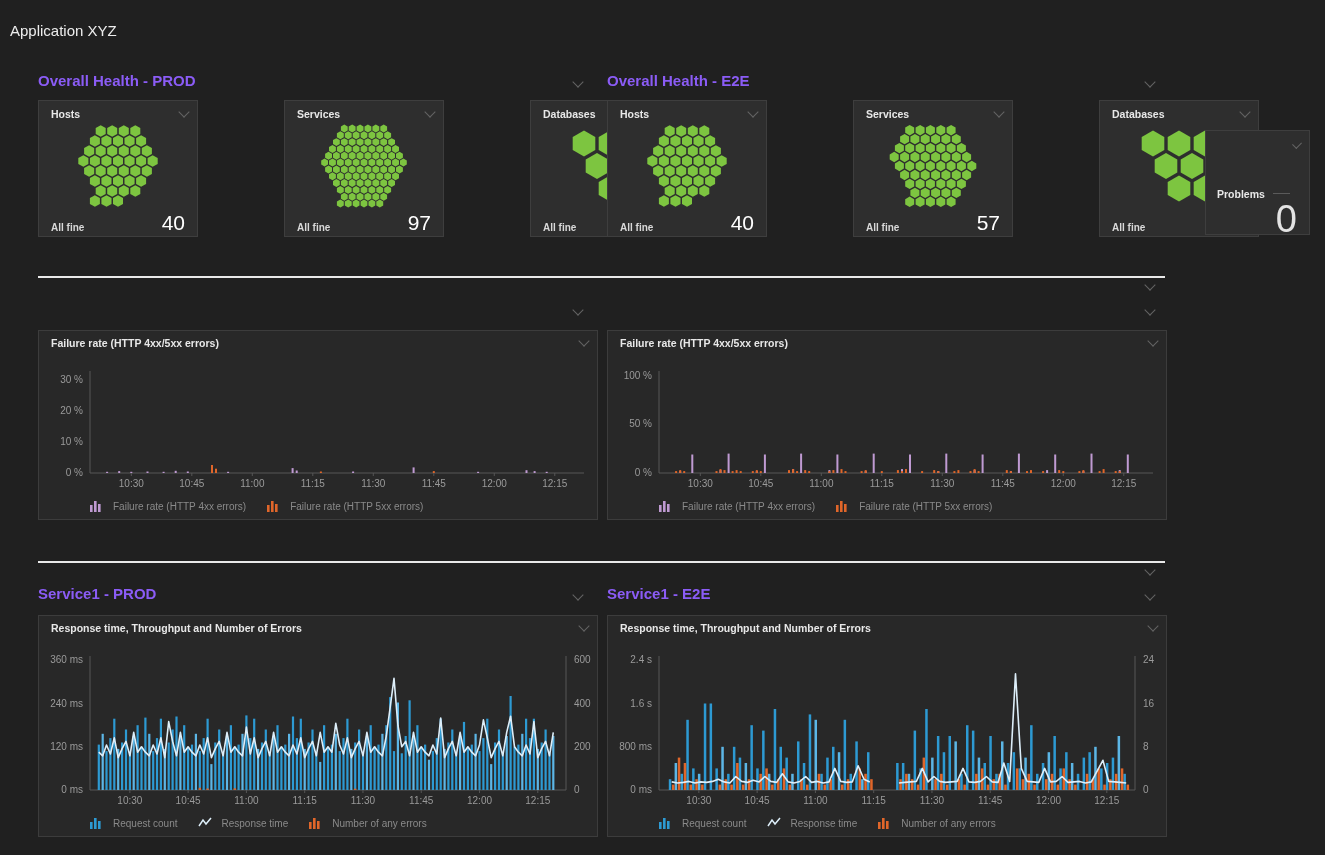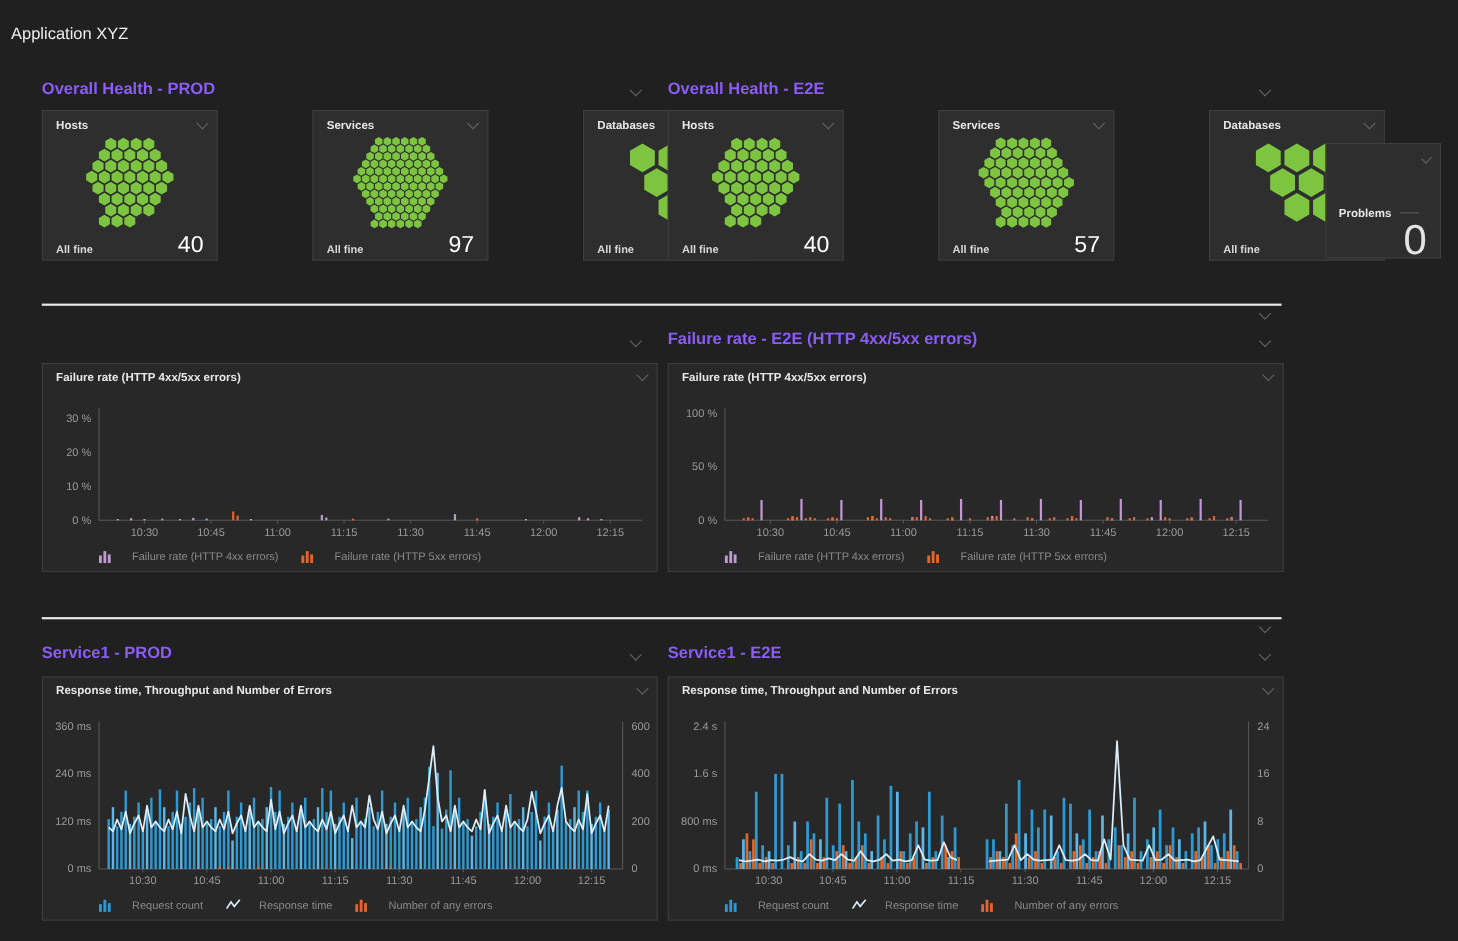--- a/index.html
+++ b/index.html
@@ -37,21 +37,21 @@
   .pval{flex:1;display:flex;align-items:flex-end;justify-content:flex-end;
         padding:0 12px 4px 0;font-size:38px;color:#e3e3e3;line-height:1;}
   .c-tile{position:absolute;width:560px;background:#282828;border:1px solid #3c3c3c;box-sizing:border-box;}
   #ct-fr-prod{left:38px;top:330px;height:190px} #ct-fr-e2e{left:607px;top:330px;height:190px}
   #ct-sv-prod{left:38px;top:615px;height:222px} #ct-sv-e2e{left:607px;top:615px;height:222px}
   .chdr{height:24px;display:flex;justify-content:space-between;align-items:flex-start;
         padding:6px 9px 0 12px;box-sizing:content-box;}
   .chdr .ttl{font-size:10.5px;}
   svg.chart{display:block;}
   .legend{display:flex;gap:20px;align-items:center;padding:3px 0 0 50px;}
-  .leg-item{display:flex;gap:17px;align-items:center;font-size:10px;color:#8a8a8a;}
+  .leg-item{display:flex;gap:10px;align-items:center;font-size:10px;color:#8a8a8a;}
   .axis-text{font-size:10px;fill:#9a9a9a;}
 </style>
 </head>
 <body>
 
 <div class="page">
   <div class="app-title">Application XYZ</div>
 
   <div class="sec-title" id="st-health-prod">Overall Health - PROD</div>
   <div class="sec-title" id="st-health-e2e">Overall Health - E2E</div>
@@ -402,21 +402,20 @@
         <span class="pdash"></span>
       </span>
       <span class="chev"></span>
     </div>
     <div class="pval">0</div>
   </div>
 
   <div class="divider" id="dv1"></div>
   <span class="chev sec-chev" id="dc1"></span>
 
-  <div class="sec-title" id="st-fr-e2e">Failure rate - E2E (HTTP 4xx/5xx errors)</div>
   <span class="chev sec-chev" id="sc3"></span>
   <span class="chev sec-chev" id="sc4"></span>
 
   <div class="c-tile" id="ct-fr-prod">
       <div class="chdr">
         <span class="ttl">Failure rate (HTTP 4xx/5xx errors)</span>
         <span class="chev"></span>
       </div>
       <svg width="558" height="136" class="chart">
         <line x1="51" y1="10" x2="51" y2="112" stroke="#565656" stroke-width="1"></line>

